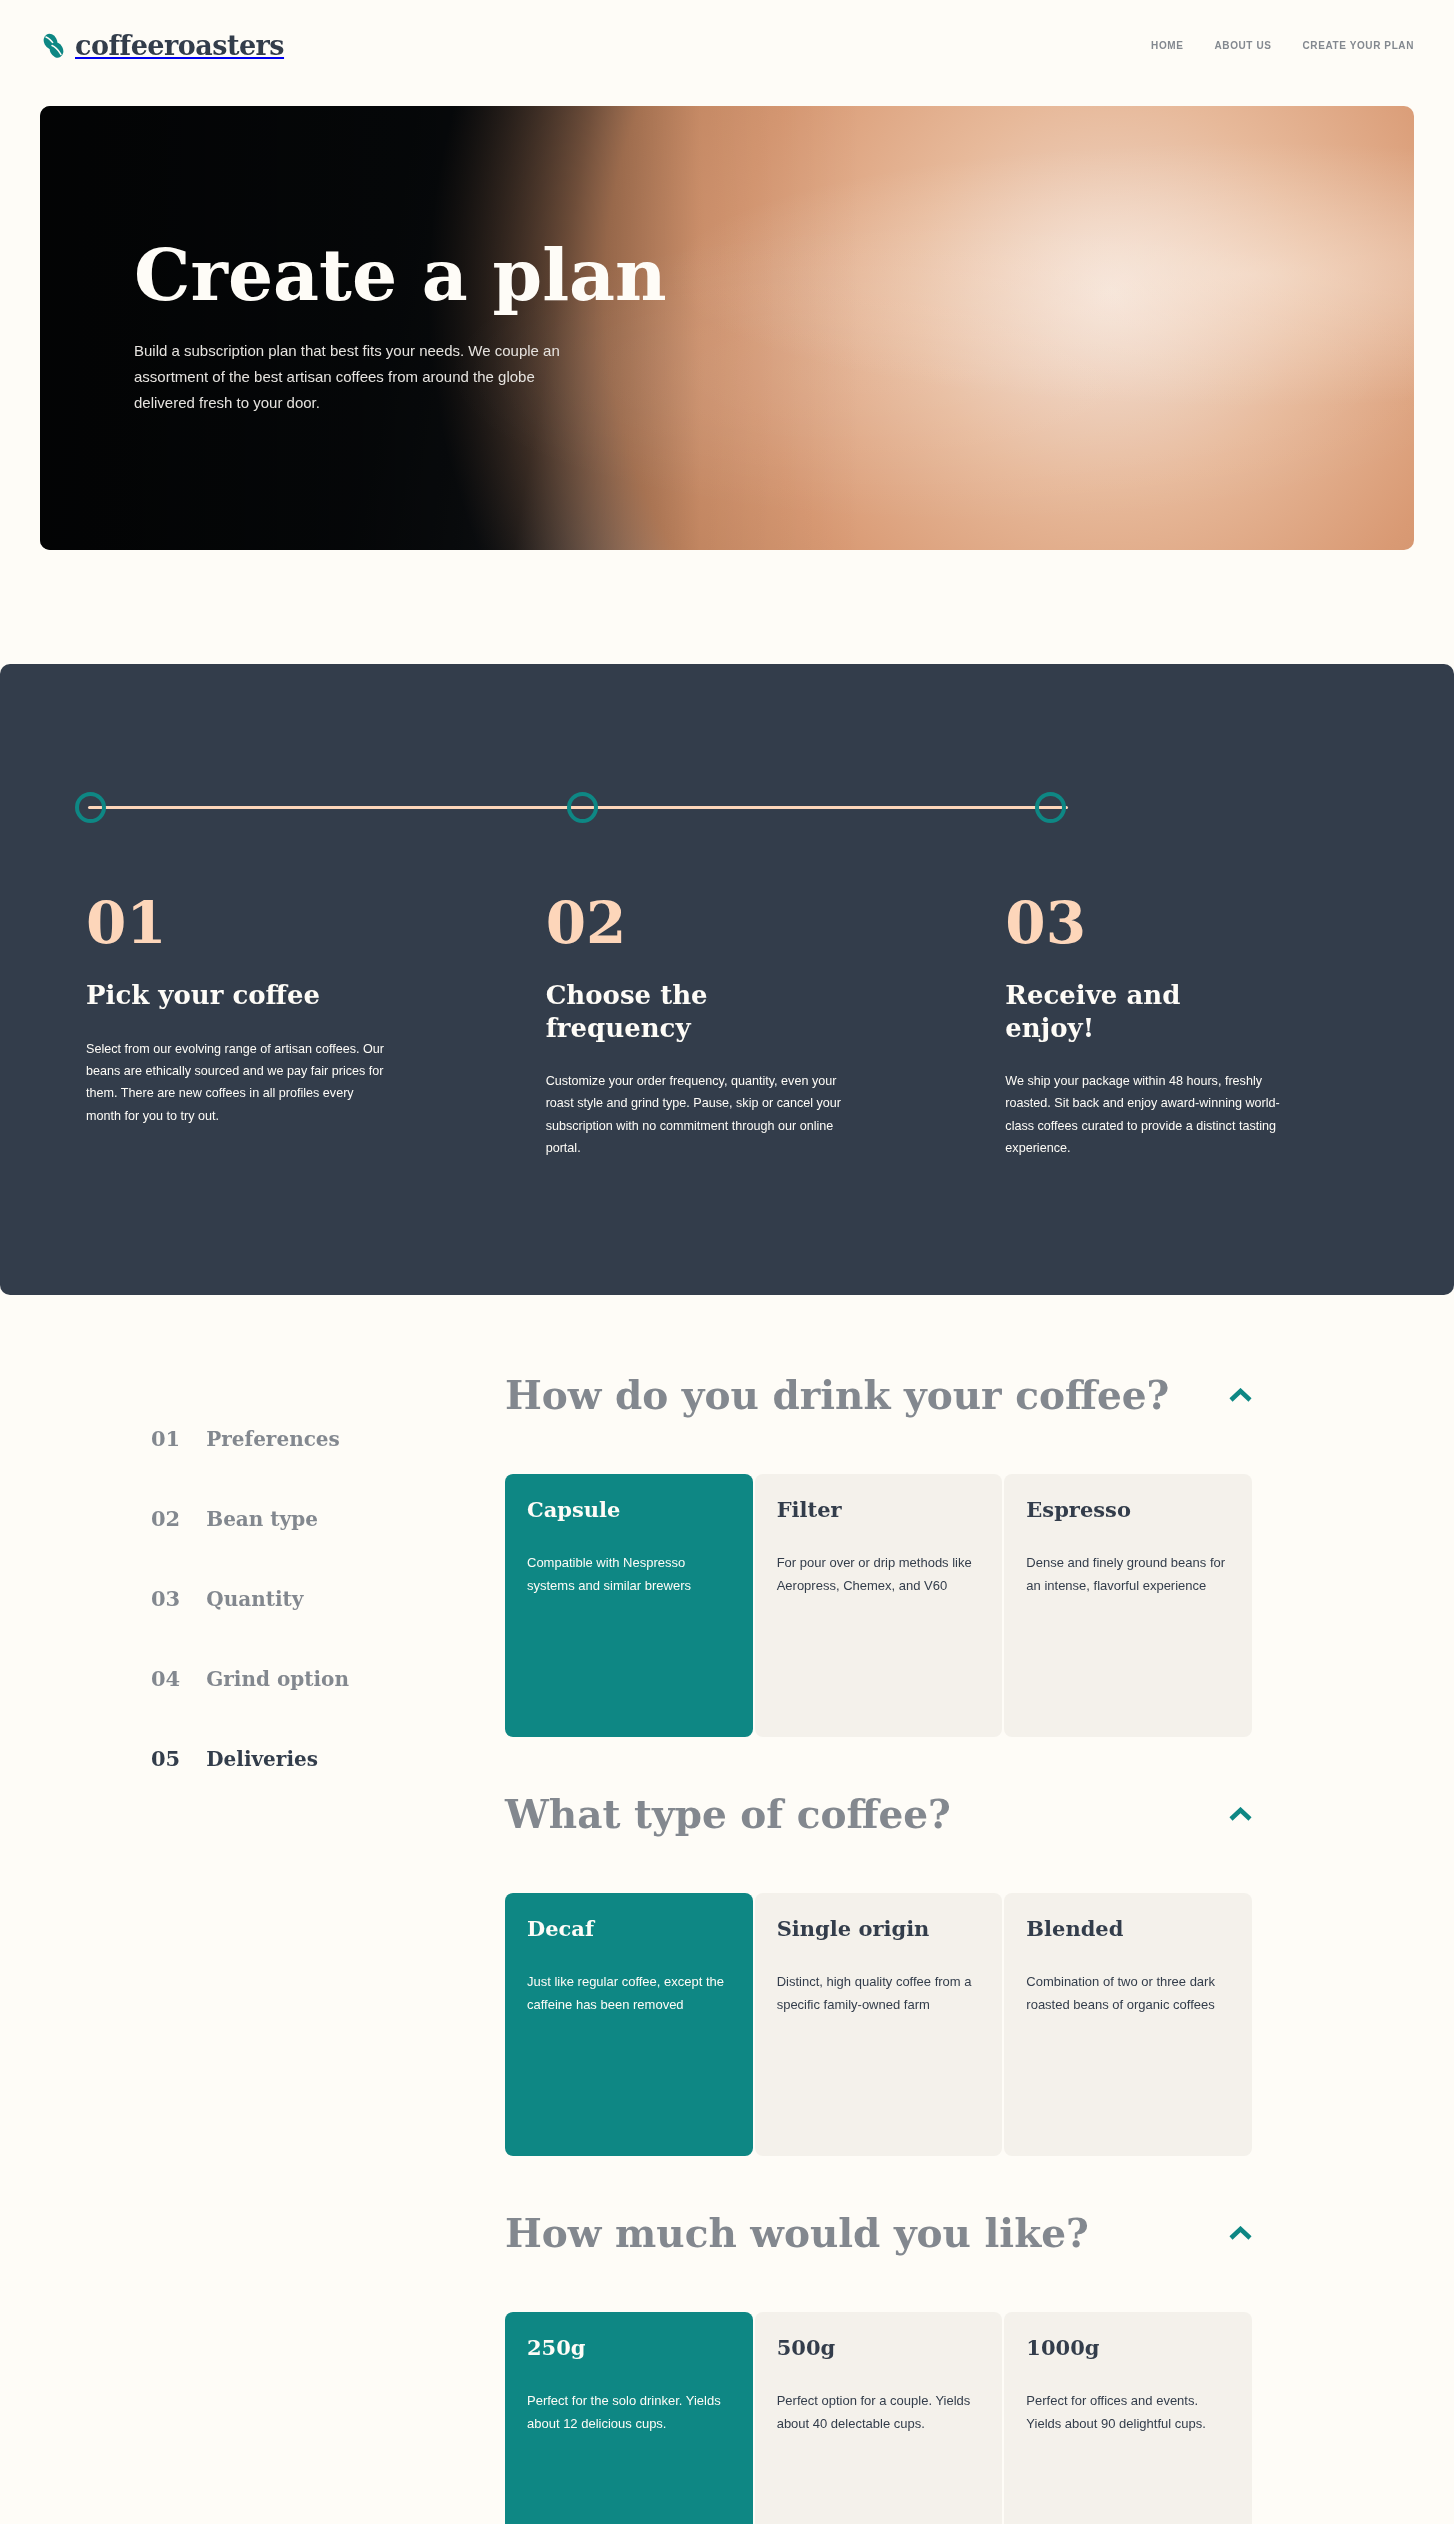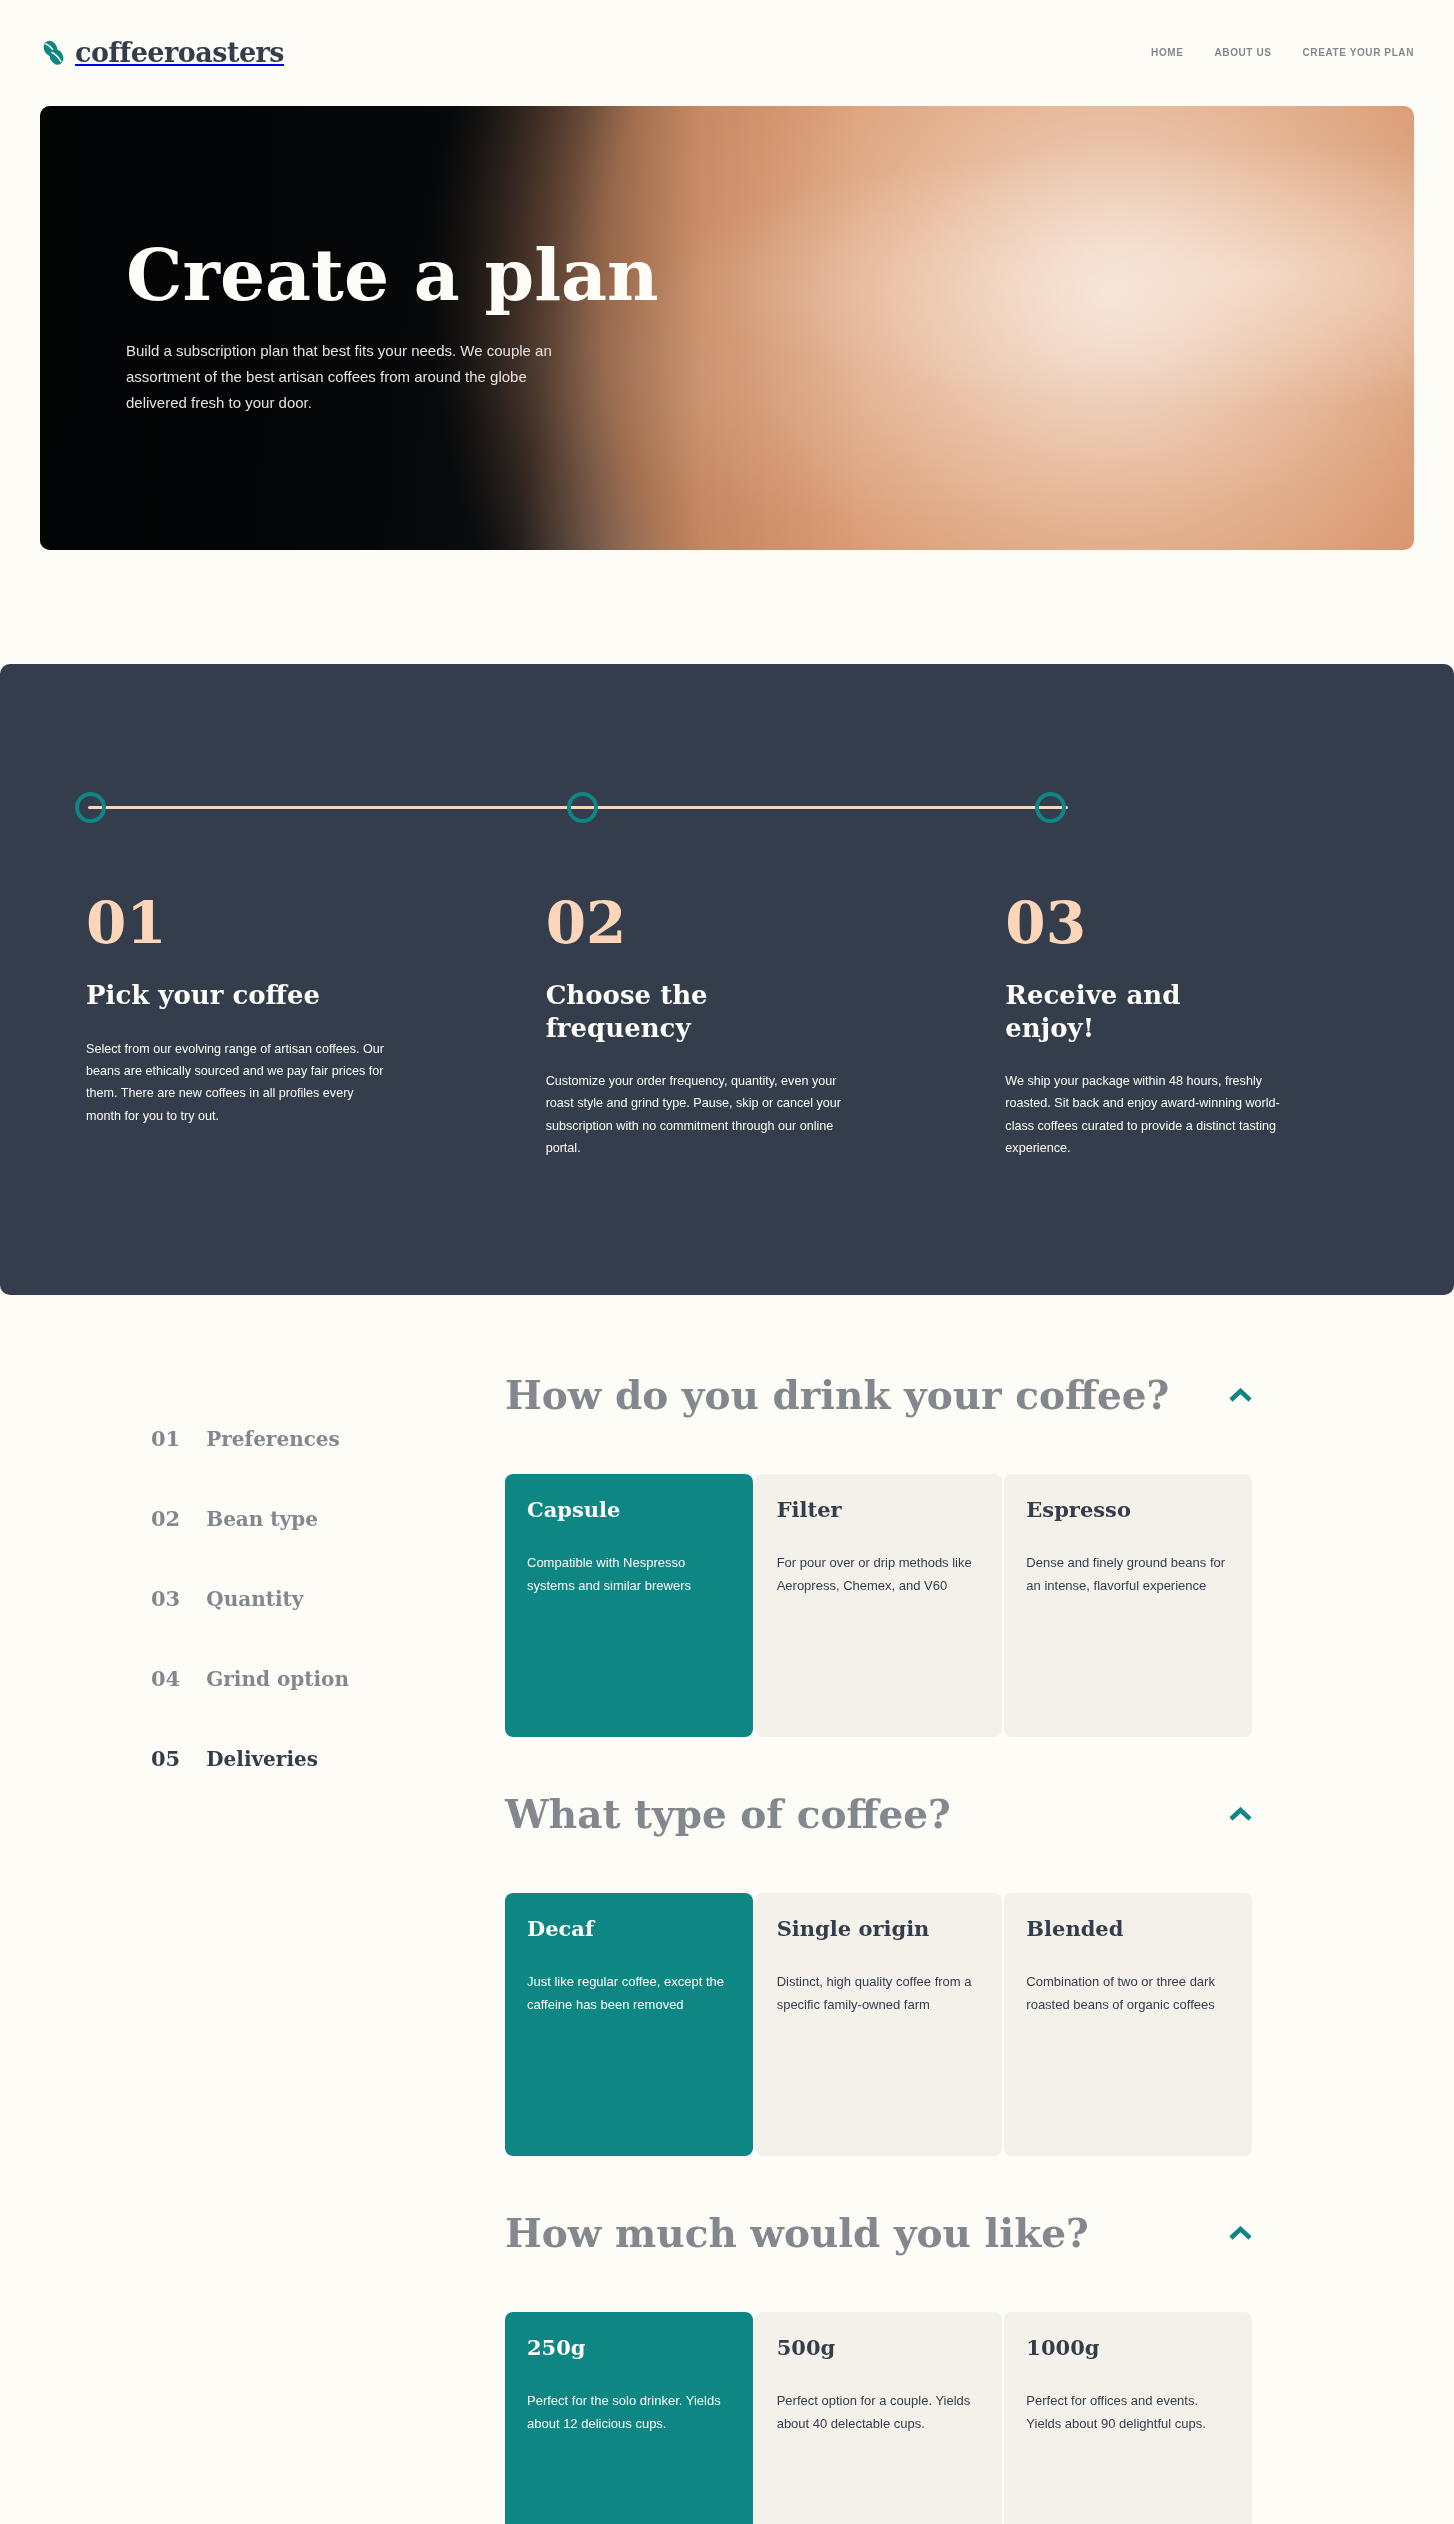--- a/index.html
+++ b/index.html
@@ -7,21 +7,21 @@
   body {
     background:#FEFCF7;
     font-family:"Liberation Sans", sans-serif;
     color:#333D4B;
     overflow:hidden;
   }
   .page { position:relative; width:1454px; height:3922px; }
 
   
   .site-header {
-    position:absolute; top:7px; left:0; width:1454px; height:91px;
+    position:absolute; top:0; left:0; width:1454px; height:91px;
     display:flex; align-items:center; justify-content:space-between;
     padding:0 40px;
   }
   .logo { display:flex; align-items:center; gap:7px; }
   .logo-mark { width:28px; height:28px; flex:0 0 28px; }
   .logo-text {
     font-family:"DejaVu Serif", serif; font-weight:700;
     font-size:27px; color:#333D4B; letter-spacing:-0.5px;
   }
   .main-nav { display:flex; align-items:center; gap:31px; }
@@ -39,21 +39,21 @@
       radial-gradient(circle at 78% 42%, #f2ddd0 0%, #e7b99a 18%, #d99a74 34%, #c98a63 46%, transparent 62%),
       linear-gradient(100deg,#0c1013 0%, #0d1216 26%, #171c21 38%, #8d8f93 47%, #cfc9c6 51%, #e8b193 58%, #d08e69 74%, #b9764f 100%);
   }
   .hero::before{
     content:""; position:absolute; inset:0;
     background:
       radial-gradient(ellipse at 88% 38%, rgba(255,245,235,.45) 0%, rgba(255,245,235,0) 34%),
       radial-gradient(ellipse at 68% 60%, rgba(255,255,255,.12) 0%, rgba(255,255,255,0) 40%),
       linear-gradient(90deg, rgba(0,0,0,.78) 0%, rgba(0,0,0,.60) 30%, rgba(0,0,0,.05) 48%, rgba(0,0,0,0) 60%);
   }
-  .hero-inner { position:absolute; left:86px; top:0; height:100%;
+  .hero-inner { position:absolute; left:94px; top:0; height:100%;
     display:flex; flex-direction:column; justify-content:center; width:550px; }
   .hero-title {
     font-family:"DejaVu Serif", serif; font-weight:700;
     font-size:71px; line-height:1; color:#FEFCF7; margin-bottom:27px;
   }
   .hero-sub {
     font-family:"Liberation Sans", sans-serif;
     font-size:15px; line-height:1.72; color:#e6e3df; max-width:444px;
   }
 

